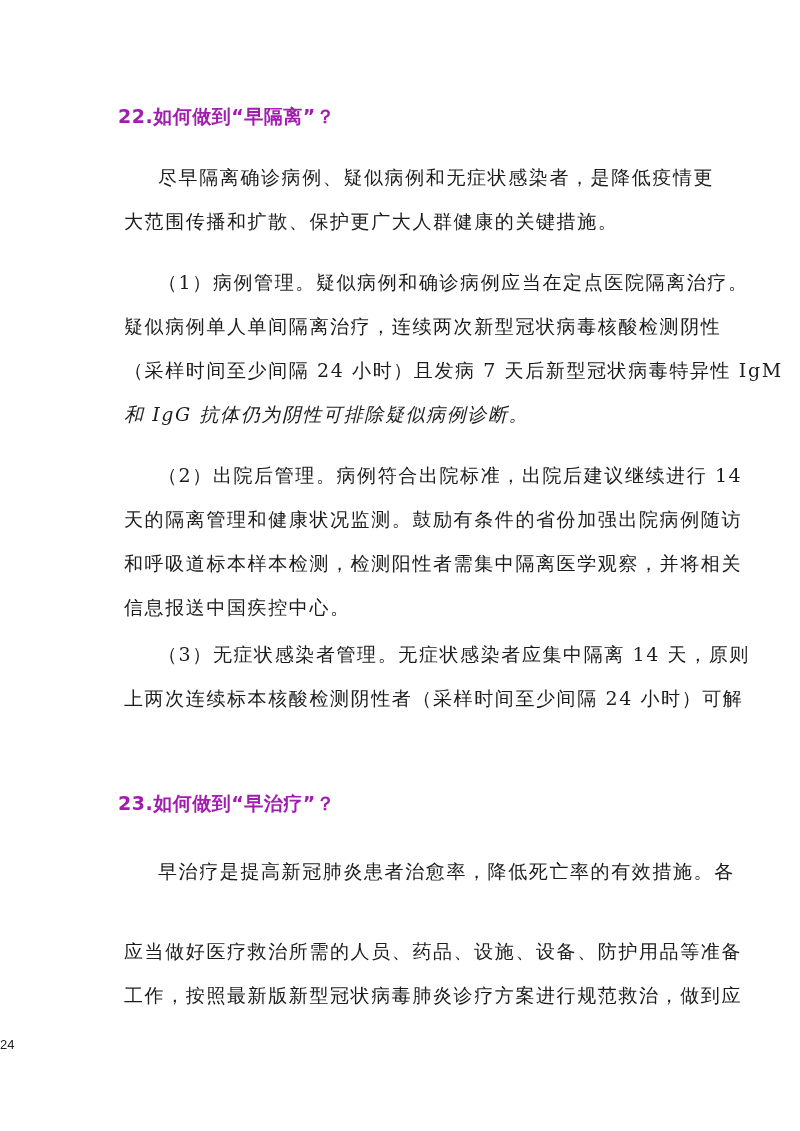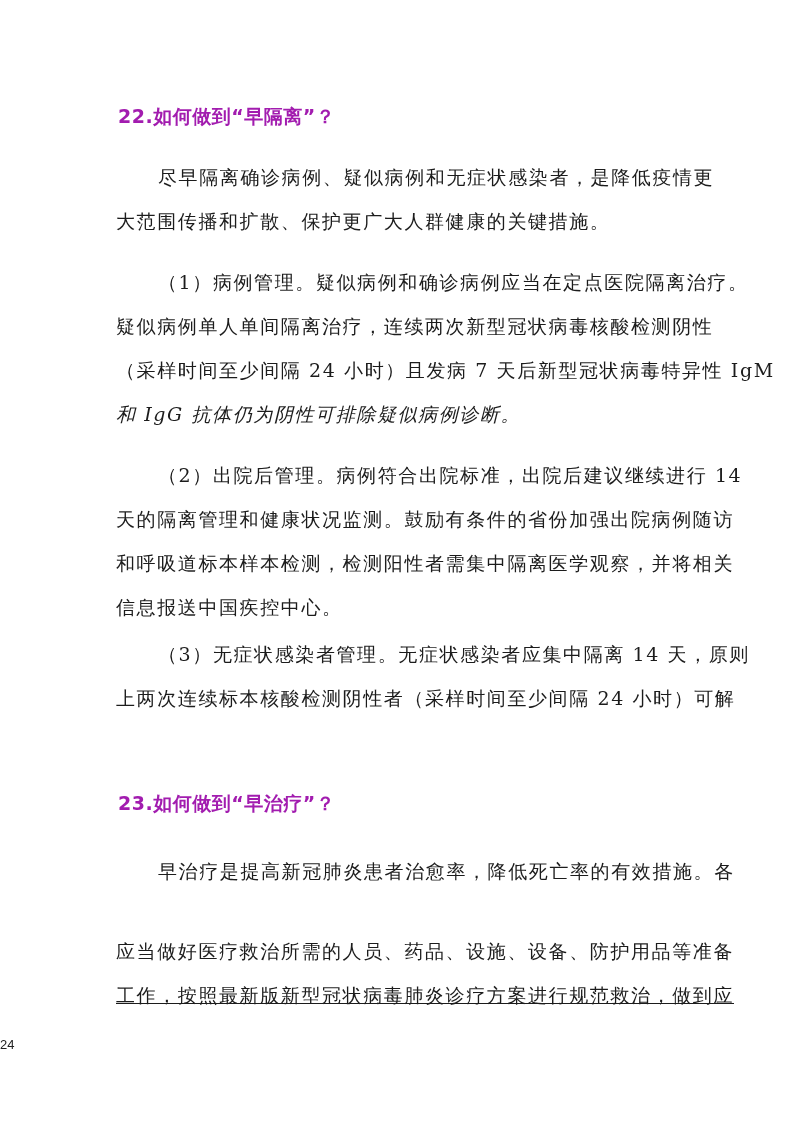--- a/index.html
+++ b/index.html
@@ -1,21 +1,21 @@
 <!DOCTYPE html>
 <html><head>
 <meta charset="utf-8">
 <style>
   html, body { margin: 0; padding: 0; background: #ffffff; }
   body { width: 800px; height: 1131px; position: relative; overflow: hidden;
          font-family: "DejaVu Serif", "Liberation Serif", serif; color: #1a1a1a; }
   .page { position: absolute; left: 0; top: 0; width: 800px; height: 1131px; }
   .heading { position: absolute; left: 118px; font-family: "DejaVu Sans", "Liberation Sans", sans-serif;
              font-size: 19px; font-weight: bold; letter-spacing: 0.5px; color: #a21caf; white-space: nowrap; }
-  .line { position: absolute; left: 116px; width: 566px; font-size: 19px; white-space: nowrap;
+  .line { position: absolute; left: 124px; width: 566px; font-size: 19px; white-space: nowrap;
           letter-spacing: 1.6px; color: #1c1c1c; }
   .indent { left: 158px; width: 526px; }
   .pagenum { position: absolute; top: 1037px; left: 0; width: 788px; text-align: left;
              font-family: "Liberation Sans", sans-serif; font-size: 13px; color: #222; }
 </style>
 </head>
 <body>
 
 <div class="page">
 
@@ -34,16 +34,16 @@
   <div class="line" style="top:551px;">和呼吸道标本样本检测，检测阳性者需集中隔离医学观察，并将相关</div>
   <div class="line" style="top:595px;">信息报送中国疾控中心。</div>
 
   <div class="line indent" style="top:642px;">（3）无症状感染者管理。无症状感染者应集中隔离 14 天，原则</div>
   <div class="line" style="top:686px;">上两次连续标本核酸检测阴性者（采样时间至少间隔 24 小时）可解</div>
 
   <div class="heading" style="top:791px;">23.如何做到“早治疗”？</div>
 
   <div class="line indent" style="top:851px;margin-top:8px;">早治疗是提高新冠肺炎患者治愈率，降低死亡率的有效措施。各</div>
   <div class="line" style="top:939px;">应当做好医疗救治所需的人员、药品、设施、设备、防护用品等准备</div>
-  <div class="line" style="top:983px;text-decoration:underline;">工作，按照最新版新型冠状病毒肺炎诊疗方案进行规范救治，做到应</div>
+  <div class="line" style="top:983px;">工作，按照最新版新型冠状病毒肺炎诊疗方案进行规范救治，做到应</div>
 
   <div class="pagenum">24</div>
 </div>
 
 </body></html>

